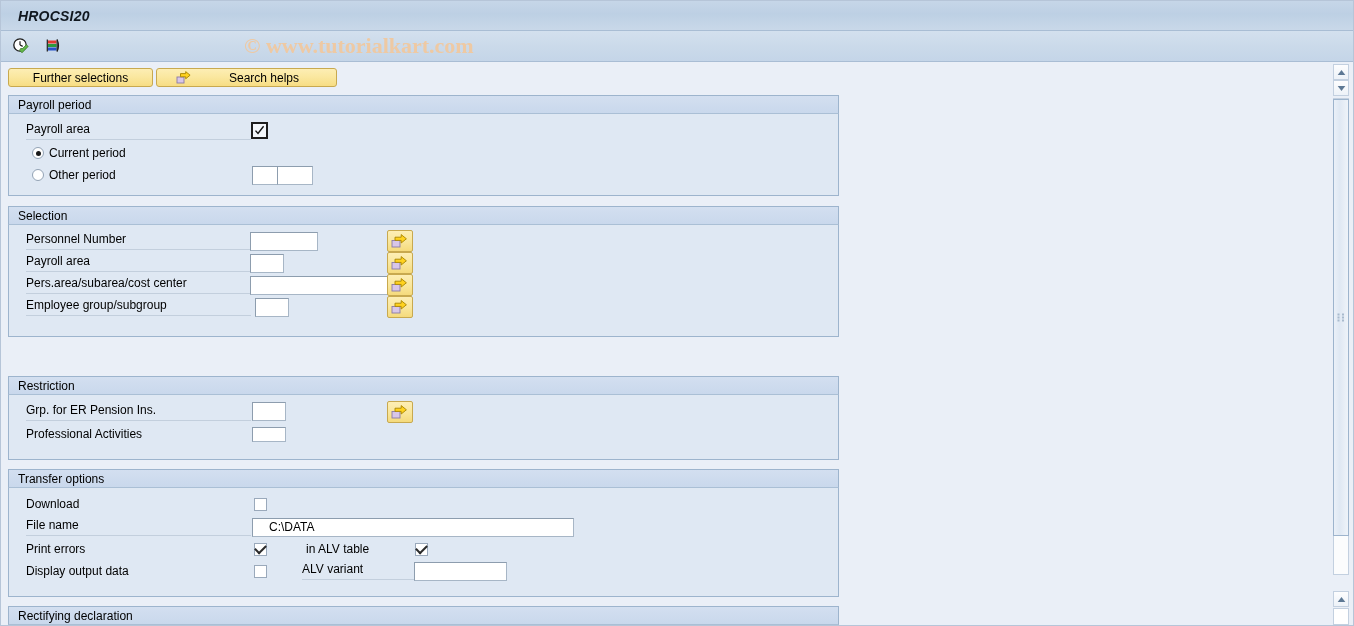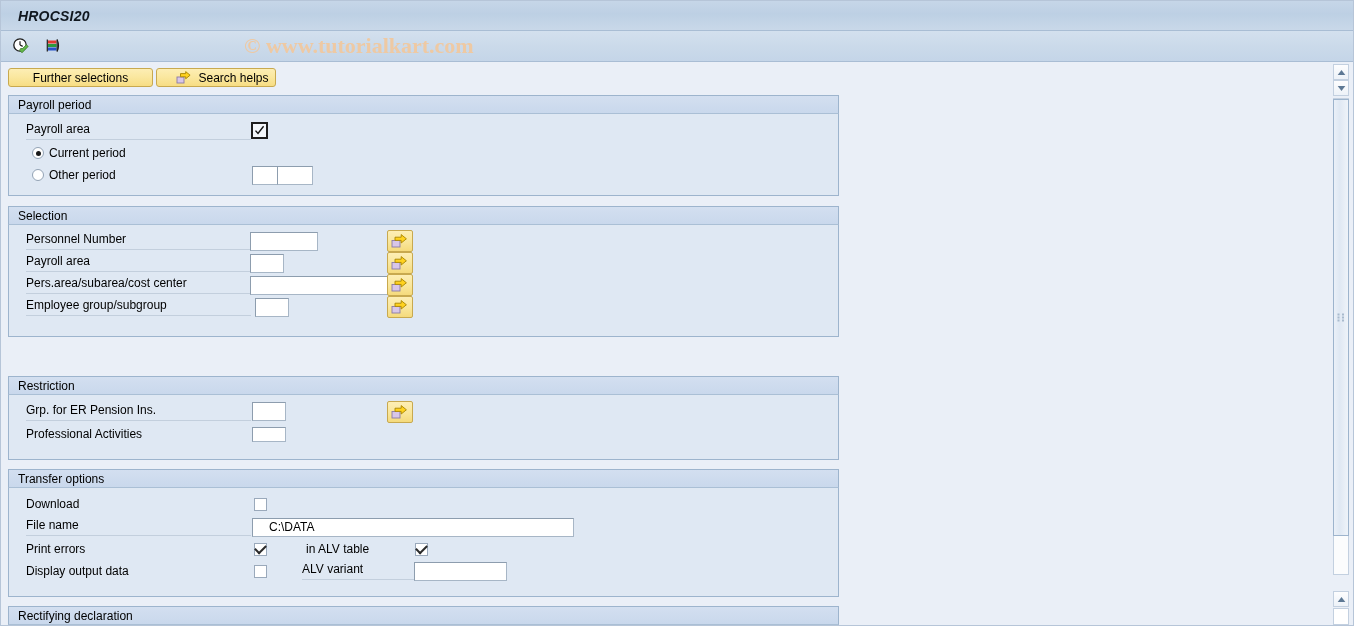--- a/index.html
+++ b/index.html
@@ -112,21 +112,21 @@
     color: #000;
     display: flex;
     align-items: center;
     justify-content: center;
     cursor: pointer;
     box-sizing: border-box;
     padding: 0 6px;
     white-space: nowrap;
   }
   .sapbtn.w1 { width: 145px; }
-  .sapbtn.w2 { width: 120px; gap: 6px; justify-content: flex-start; padding-left: 19px; }
+  .sapbtn.w2 { width: 181px; gap: 6px; justify-content: flex-start; padding-left: 19px; }
   .sapbtn .lbl { flex: 1; text-align: center; }
 
   
   .group {
     margin: 7px 0 0 7px;
     width: 831px;
     border: 1px solid #9db4cd;
     border-top: none;
     box-sizing: border-box;
     background: #dfe8f3;

